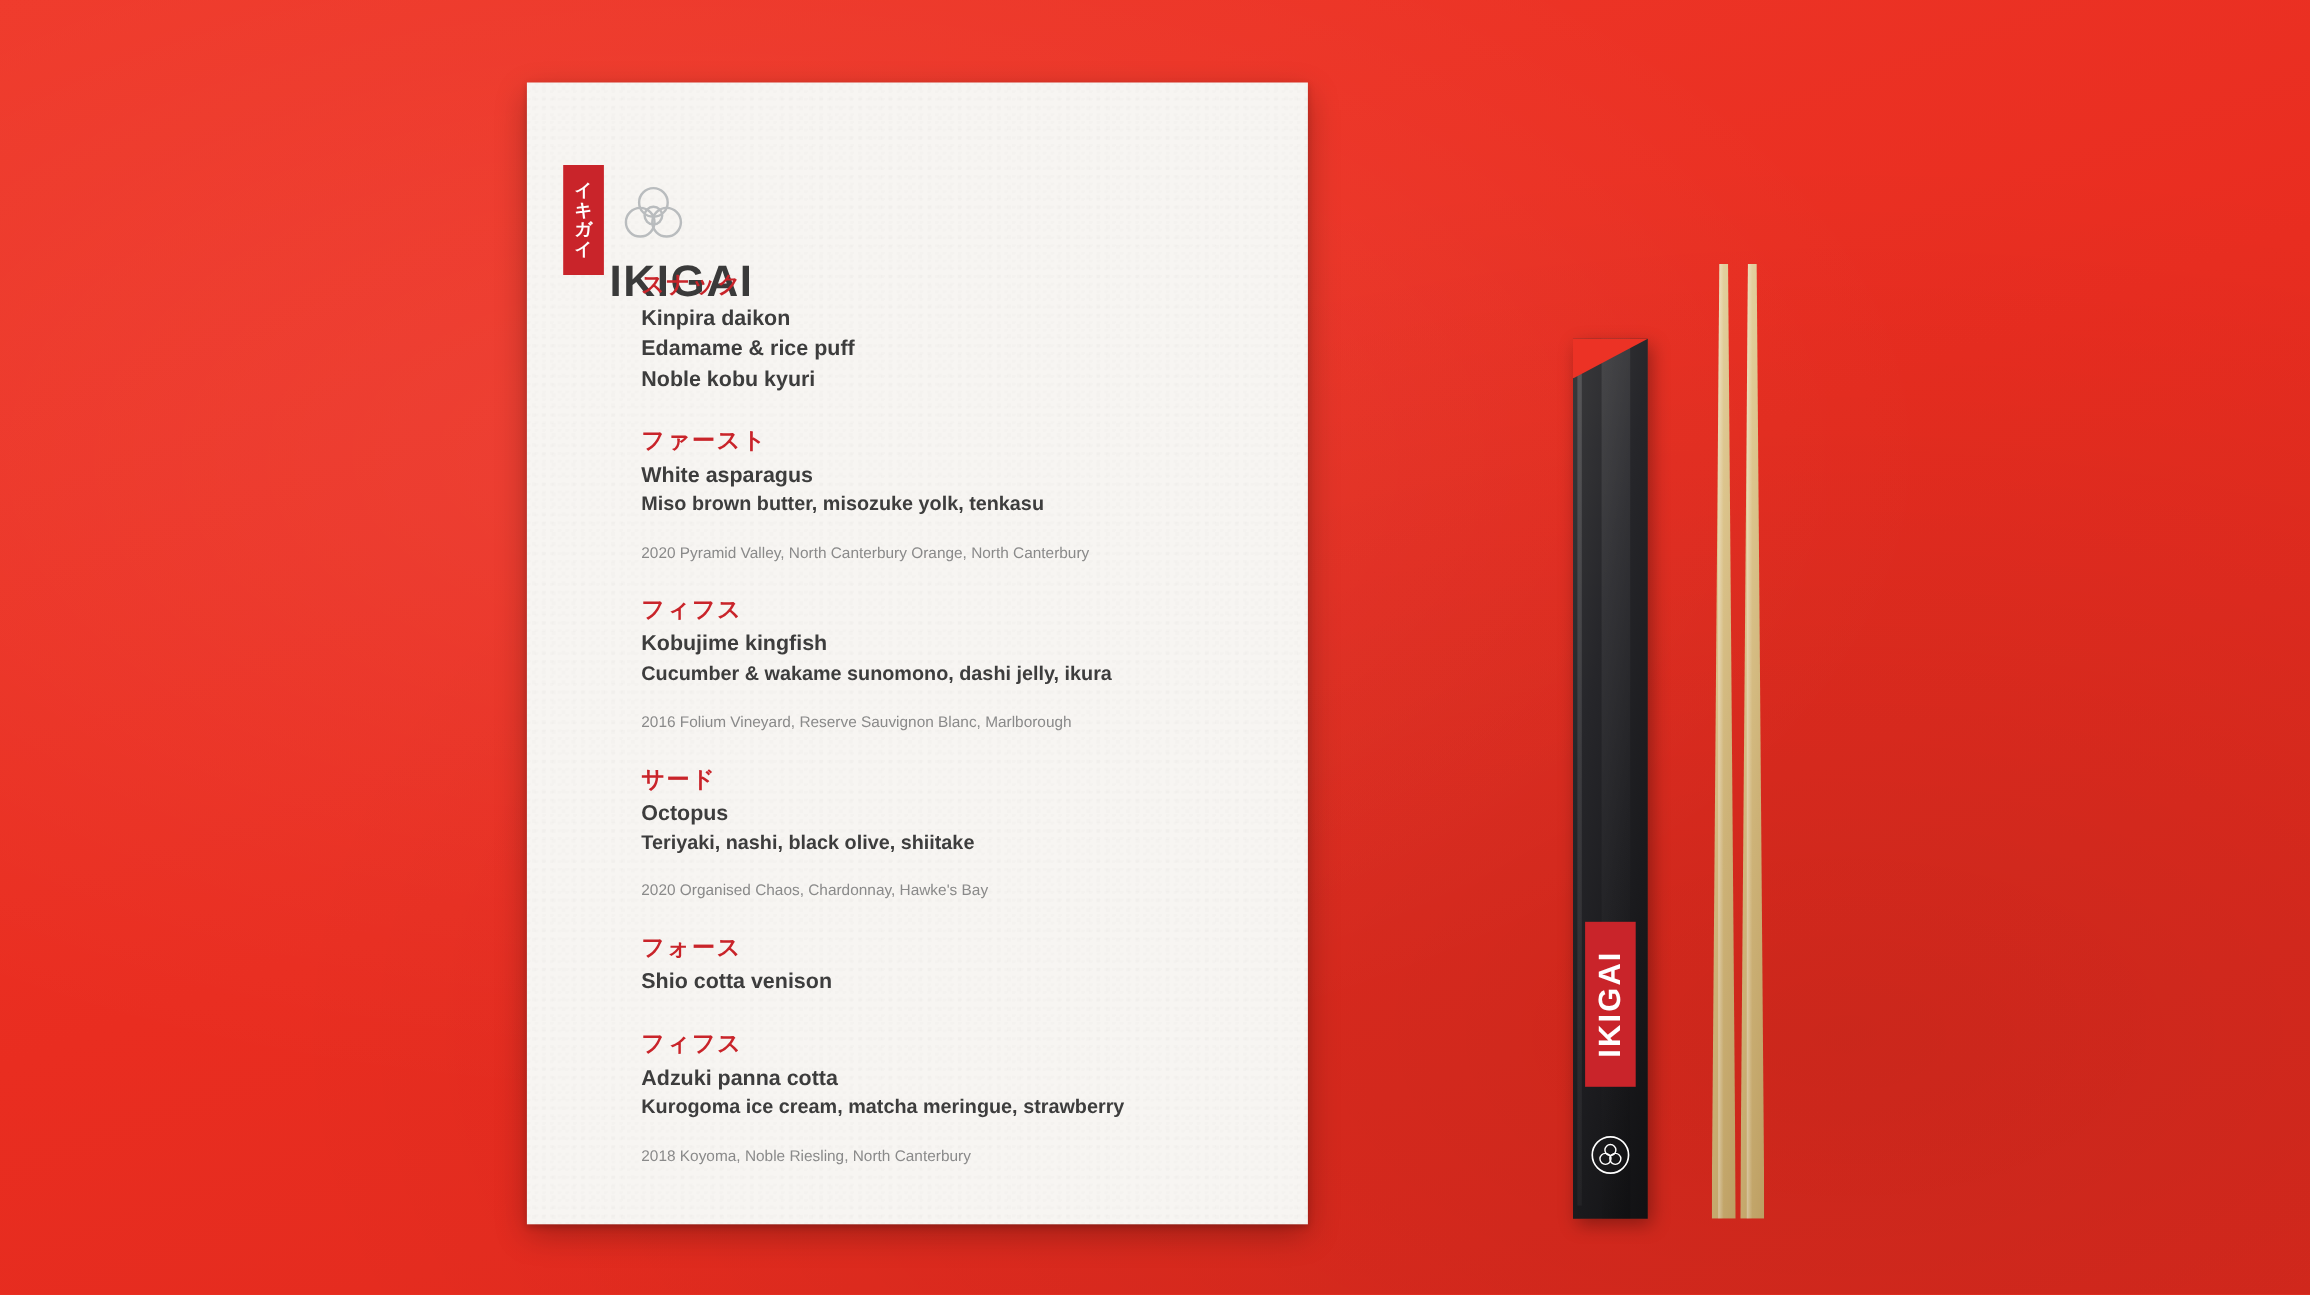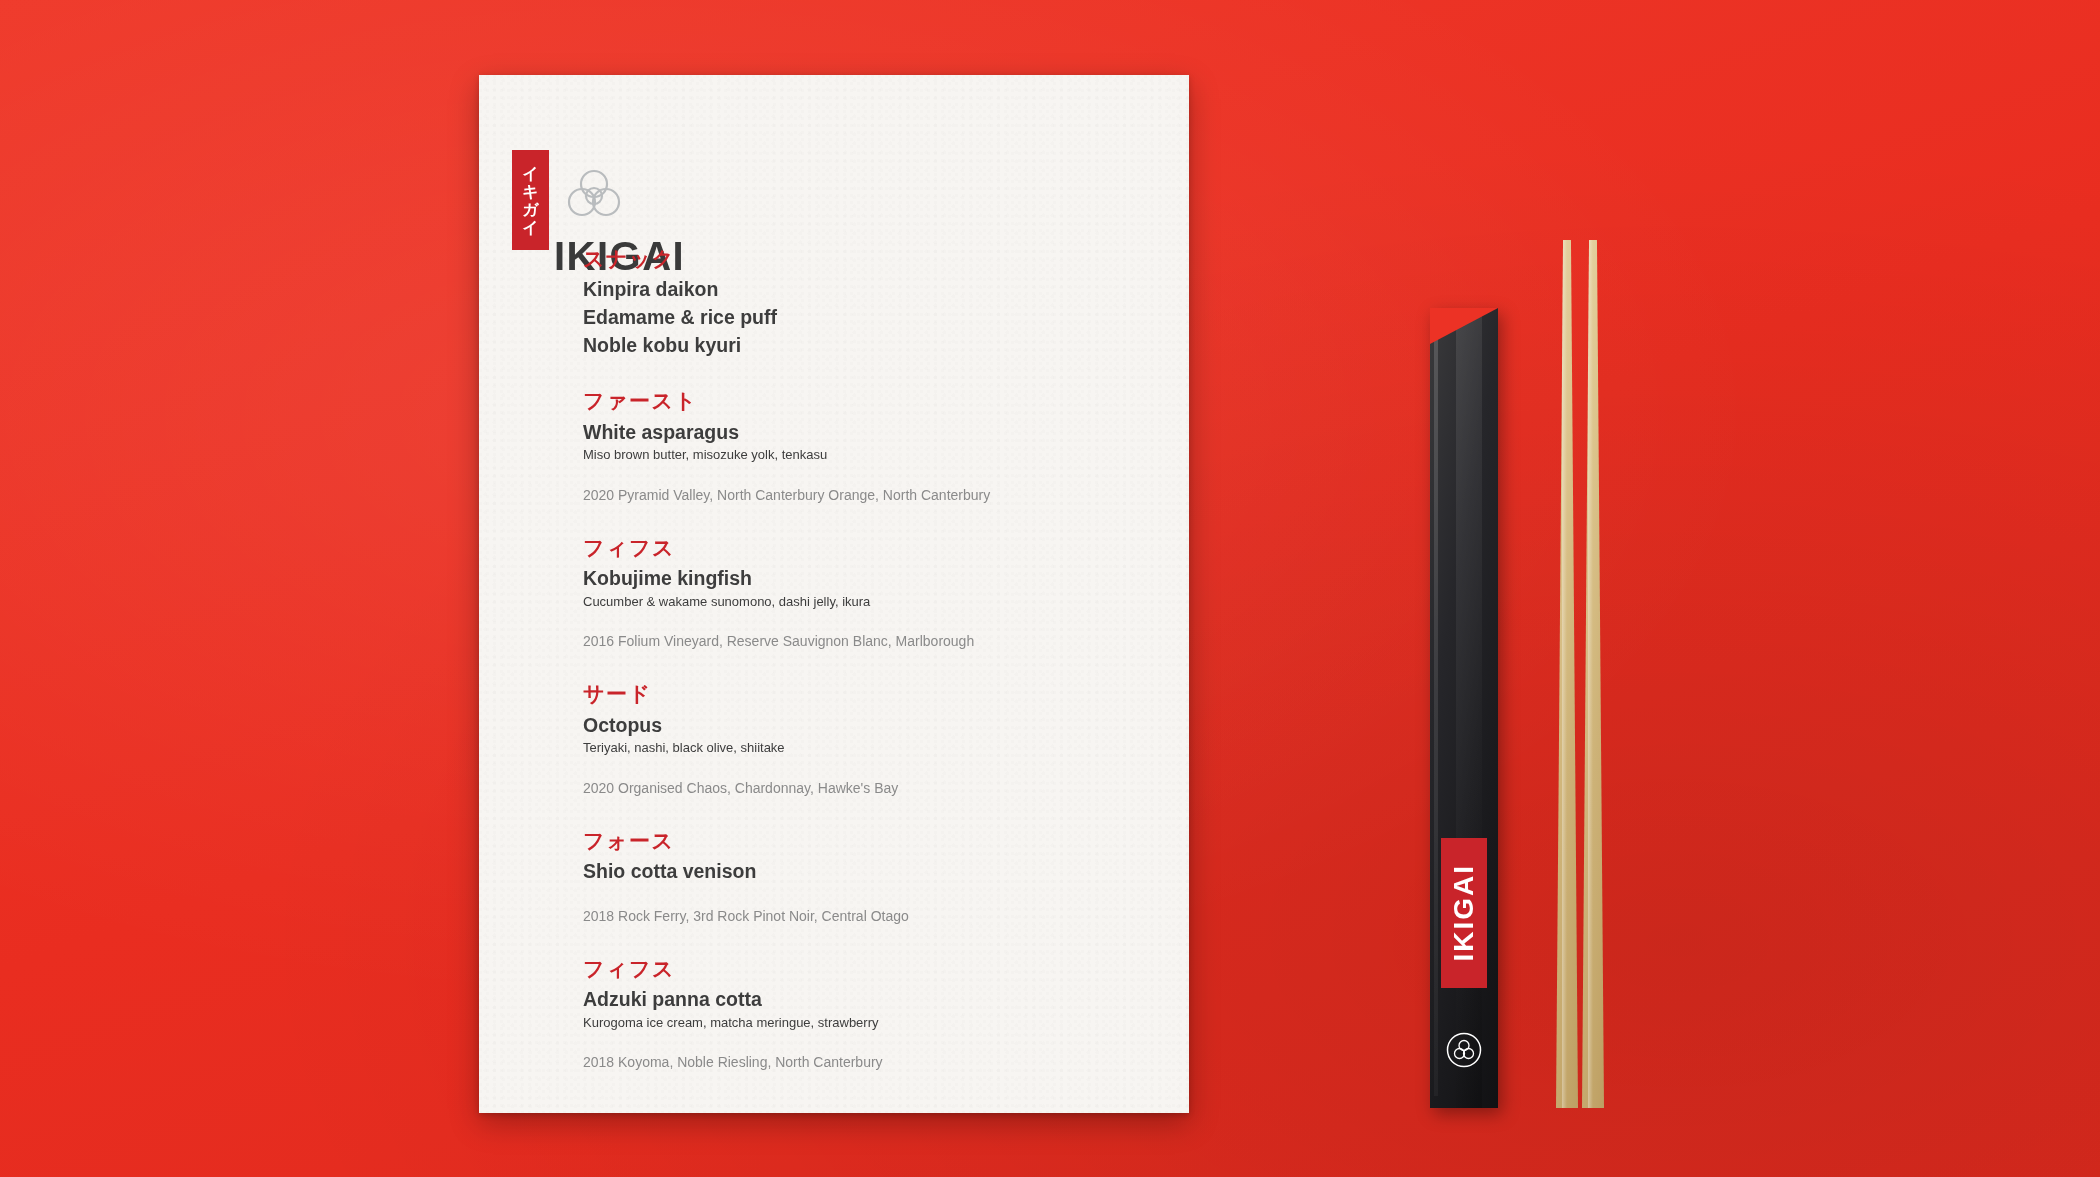--- a/index.html
+++ b/index.html
@@ -105,22 +105,22 @@
     margin-bottom: 3px;
   }
   .course-item {
     color: #3d3d3d;
     font-size: 19.5px;
     font-weight: 700;
     line-height: 1.42;
   }
   .course-desc {
     color: #3d3d3d;
-    font-size: 13px;
-    font-weight: 400;
+    font-size: 18px;
+    font-weight: 700;
     line-height: 1.42;
   }
   .course-wine {
     color: #8a8a8a;
     font-size: 14px;
     font-weight: 400;
     line-height: 1.5;
     margin-top: 20px;
   }
 
@@ -273,21 +273,20 @@
     <div class="course">
       <div class="course-jp">サード</div>
       <div class="course-item">Octopus</div>
       <div class="course-desc">Teriyaki, nashi, black olive, shiitake</div>
       <div class="course-wine">2020 Organised Chaos, Chardonnay,  Hawke's Bay</div>
     </div>
 
     <div class="course">
       <div class="course-jp">フォース</div>
       <div class="course-item">Shio cotta venison</div>
-      <div class="course-wine">2018 Rock Ferry, 3rd Rock Pinot Noir, Central Otago</div>
     </div>
 
     <div class="course">
       <div class="course-jp">フィフス</div>
       <div class="course-item">Adzuki panna cotta</div>
       <div class="course-desc">Kurogoma ice cream, matcha meringue, strawberry</div>
       <div class="course-wine">2018  Koyoma, Noble Riesling, North Canterbury</div>
     </div>
 
   </div>

